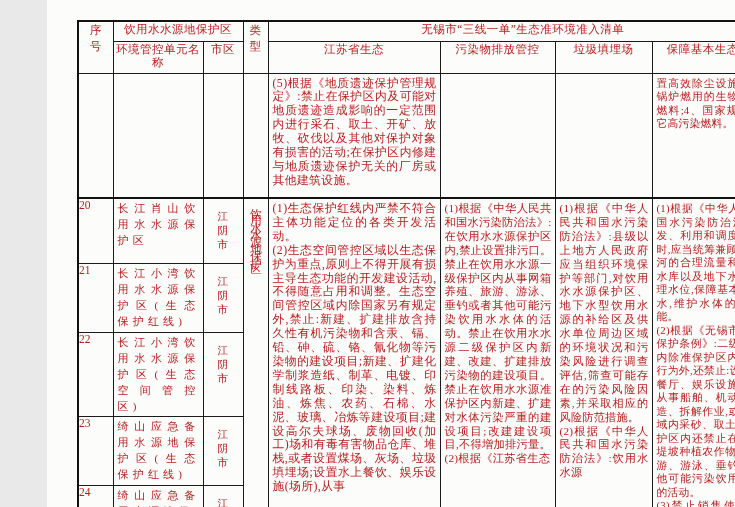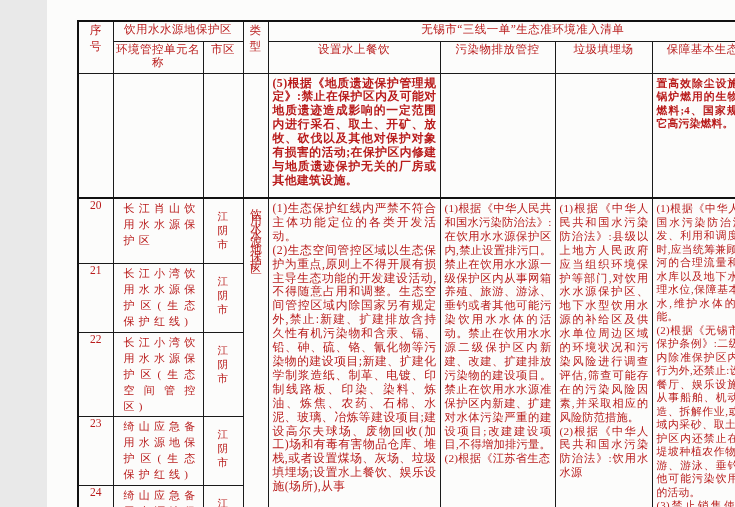--- a/index.html
+++ b/index.html
@@ -20,39 +20,39 @@
     table-layout: fixed;
     background: #fcfcfb;
   }
   table.doc-table td, table.doc-table th {
     border: 1px solid #1a1a1a;
     overflow: hidden;
     vertical-align: top;
     font-weight: normal;
   }
   table.doc-table { border: 2px solid #111; }
-  tr.row-cont td { border-bottom: 2px solid #111; font-weight: bold; }
+  tr.row-cont td { border-bottom: 2px solid #111; }
 
   th.hdr {
     text-align: center; vertical-align: middle;
     font-size: 11.5px; font-weight: bold;
     line-height: 1.2; padding: 1px 2px;
     letter-spacing: 0.5px;
   }
   th.hdr-narrow span.stack {
     display: inline-block; width: 1.05em;
     word-break: break-all; line-height: 1.35;
   }
   td.num-cell {
-    text-align: center; vertical-align: middle;
+    text-align: left; vertical-align: middle;
     font-size: 11.5px;
   }
   td.name-cell {
     font-size: 11px; line-height: 1.45;
-    padding: 2px 3px 2px 10px;
+    padding: 2px 3px 2px 4px;
     letter-spacing: 4.2px;
     text-align: justify;
   }
   td.district-cell {
     text-align: center; vertical-align: middle;
     font-size: 10.5px; letter-spacing: 0.5px;
     padding: 11px;
   }
   td.type-cell { text-align: center; vertical-align: middle; }
   td.type-cell .vtext {
@@ -101,21 +101,21 @@
         <tr style="height:20px">
       <th class="hdr hdr-narrow" rowspan="2"><span class="stack">序号</span></th>
       <th class="hdr" colspan="2">饮用水水源地保护区</th>
       <th class="hdr hdr-narrow" rowspan="2"><span class="stack">类型</span></th>
       <th class="hdr" colspan="4">无锡市“三线一单”生态准环境准入清单</th>
     </tr>
 
     <tr style="height:32px">
       <th class="hdr">环境管控单元名称</th>
       <th class="hdr">市区</th>
-      <th class="hdr">设置水上餐饮</th>
+      <th class="hdr">江苏省生态</th>
       <th class="hdr">污染物排放管控</th>
       <th class="hdr">垃圾填埋场</th>
       <th class="hdr">保障基本生态用水</th>
     </tr>
 
     <tr class="row-cont" style="height:125px">
       <td class="num-cell"></td>
       <td class="name-cell"></td>
       <td class="district-cell"></td>
       <td class="type-cell"></td>

